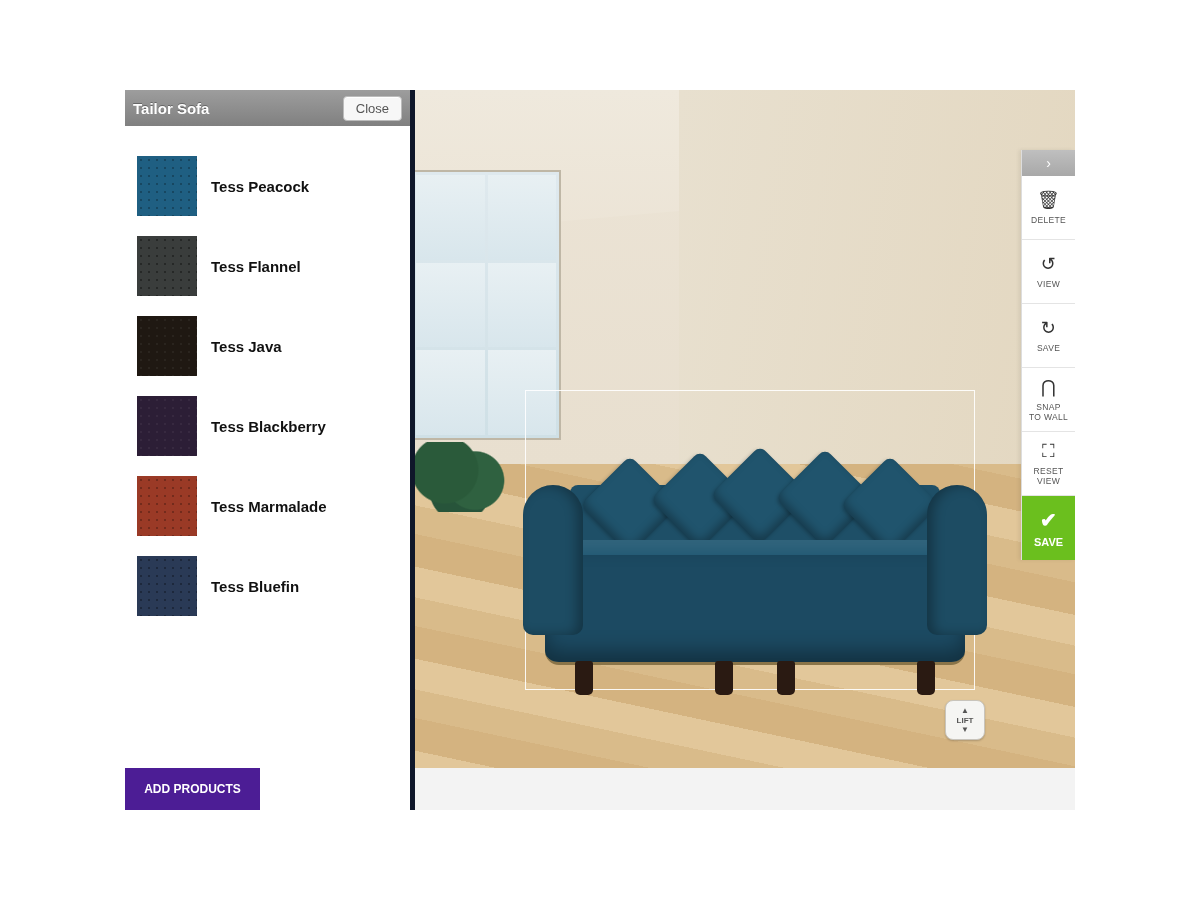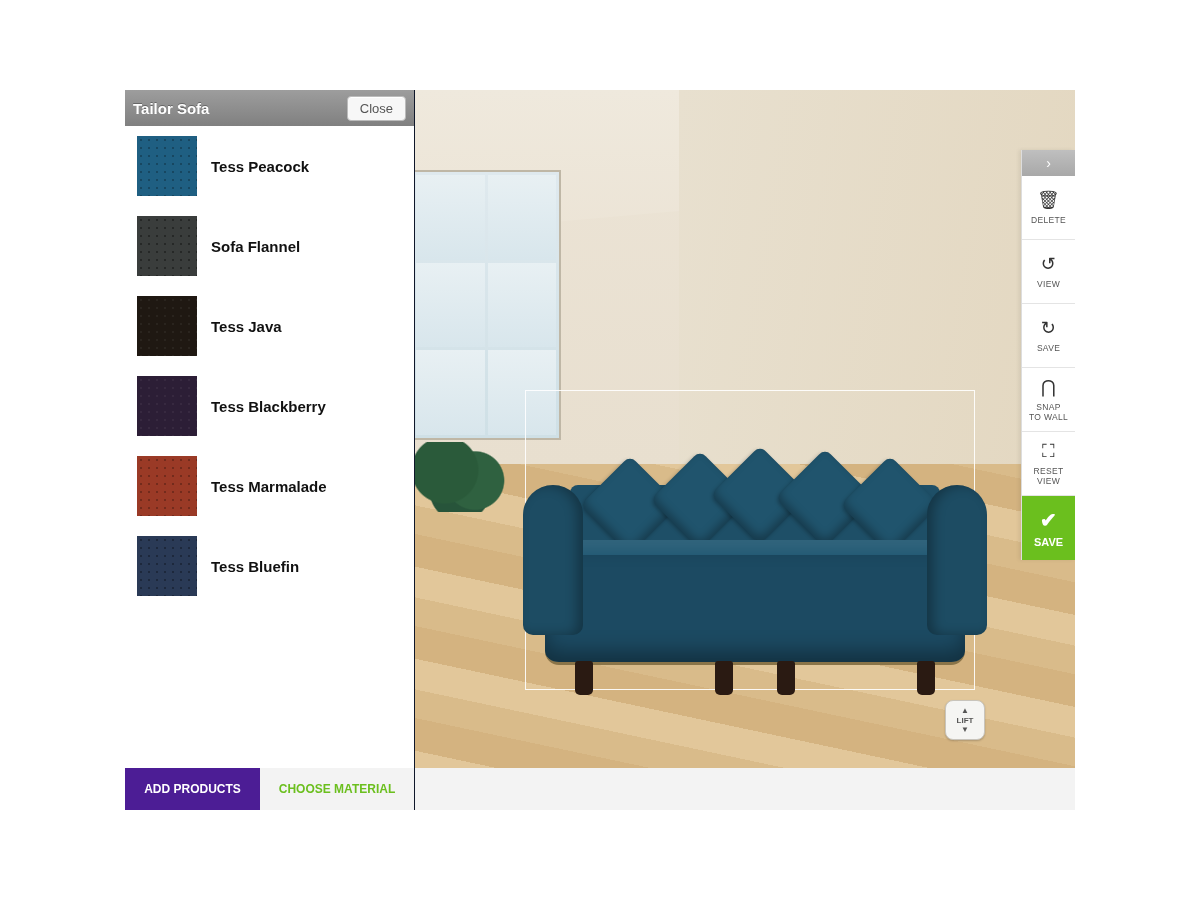--- a/index.html
+++ b/index.html
@@ -15,40 +15,40 @@
     background: #fff;
     display: flex;
     overflow: hidden;
   }
 
   
   .panel {
     width: 290px; height: 100%;
     display: flex; flex-direction: column;
     background: #fff;
-    border-right: 1px solid #0f172a;
+    border-right: 5px solid #0f172a;
   }
   .panel-header {
     height: 36px;
     background: linear-gradient(#9d9d9d,#808080);
     display: flex; align-items: center; justify-content: space-between;
     padding: 0 8px;
   }
   .panel-title {
     color: #fff; font-weight: 600; font-size: 15px;
     text-shadow: 0 -1px 0 rgba(0,0,0,.3);
   }
   .close-btn {
     background: #f7f7f7; border: 1px solid #bbb; border-radius: 4px;
     padding: 4px 12px; font-size: 13px; color: #555;
     box-shadow: inset 0 1px 0 #fff;
     margin-left: 20px;
   }
   .swatch-list {
-    flex: 1; overflow: hidden;
+    flex: 1; overflow: hidden; margin-top: 20px;
   }
   .swatch-row {
     display: flex; align-items: center;
     padding: 10px 12px;
     gap: 14px;
   }
   .swatch {
     width: 60px; height: 60px; flex: 0 0 60px;
     background-size: 8px 8px;
   }
@@ -217,21 +217,21 @@
       <button class="close-btn">Close</button>
     </div>
 
     <div class="swatch-list" id="swatch-list">
         <div class="swatch-row">
           <div class="swatch tex-peacock"></div>
           <span class="swatch-label">Tess Peacock</span>
         </div>
         <div class="swatch-row">
           <div class="swatch tex-flannel"></div>
-          <span class="swatch-label">Sofa Flannel</span>
+          <span class="swatch-label">Tess Flannel</span>
         </div>
         <div class="swatch-row">
           <div class="swatch tex-java"></div>
           <span class="swatch-label">Tess Java</span>
         </div>
         <div class="swatch-row">
           <div class="swatch tex-blackberry"></div>
           <span class="swatch-label">Tess Blackberry</span>
         </div>
         <div class="swatch-row">
@@ -239,21 +239,20 @@
           <span class="swatch-label">Tess Marmalade</span>
         </div>
         <div class="swatch-row">
           <div class="swatch tex-bluefin"></div>
           <span class="swatch-label">Tess Bluefin</span>
         </div>
       </div>
 
     <div class="panel-footer">
       <button class="add-products-btn">ADD PRODUCTS</button>
-      <button class="choose-material-btn">CHOOSE MATERIAL</button>
     </div>
   </aside>
 
   <main class="scene">
     <div class="room"></div>
     <div class="ceiling"></div>
     <div class="wall-right"></div>
     <div class="floor"></div>
     <div class="window">
       <div></div>

